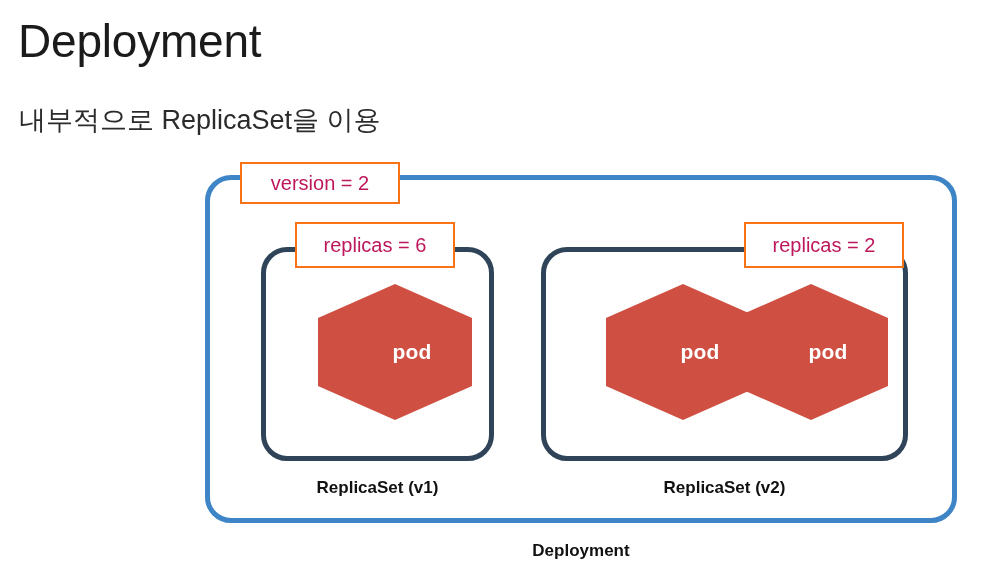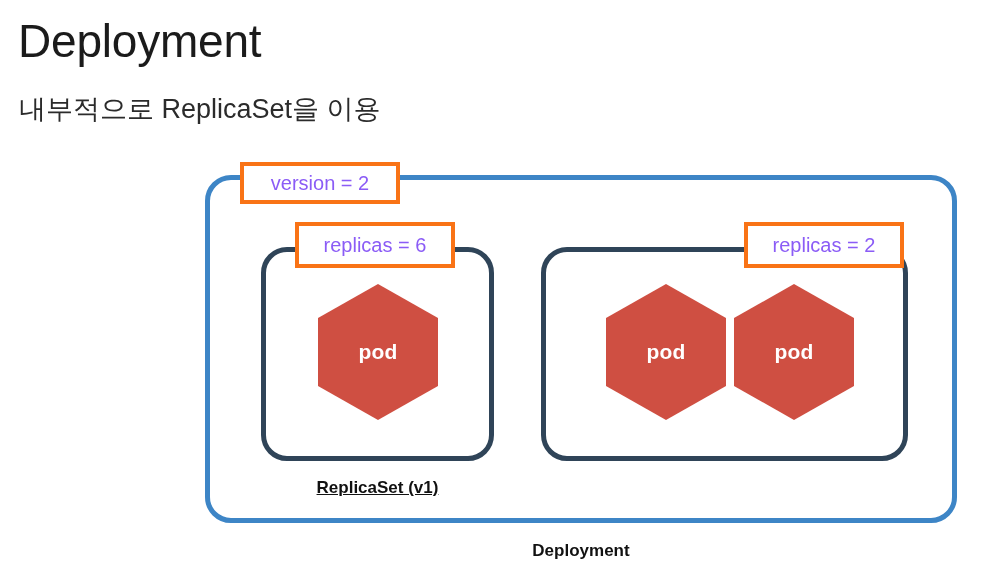--- a/index.html
+++ b/index.html
@@ -29,21 +29,21 @@
     font-size: 46px;
     font-weight: 400;
     letter-spacing: -0.2px;
     color: #1b1b1b;
     line-height: 1.1;
     white-space: nowrap;
   }
   .slide-subtitle {
     position: absolute;
     left: 19px;
-    top: 93px;
+    top: 104px;
     font-size: 27px;
     font-weight: 400;
     color: #2b2b2b;
     line-height: 1.2;
     white-space: nowrap;
   }
 
   
   .deployment-box {
     position: absolute;
@@ -79,61 +79,62 @@
   }
 
   
   .pod-hex {
     position: absolute;
     background: #cf4f42;
     clip-path: polygon(50% 0%, 100% 25%, 100% 75%, 50% 100%, 0% 75%, 0% 25%);
     display: flex;
     align-items: center;
     justify-content: center;
+    padding-left: 34px;
   }
   .pod-hex .pod-label {
     color: #ffffff;
     font-size: 21px;
     font-weight: 700;
     letter-spacing: 0.2px;
     line-height: 1;
     padding-bottom: 2px;
   }
   .pod-a { left: 318px; top: 284px; width: 120px; height: 136px; }
   .pod-b { left: 606px; top: 284px; width: 120px; height: 136px; }
   .pod-c { left: 734px; top: 284px; width: 120px; height: 136px; }
 
   
   .anno-box {
     position: absolute;
-    border: 4px solid #f97316;
+    border: 2px solid #f97316;
     background: #ffffff;
     box-sizing: border-box;
     display: flex;
     align-items: center;
     justify-content: center;
-    color: #8b5cf6;
+    color: #be185d;
     font-size: 20px;
     font-weight: 400;
     white-space: nowrap;
   }
   .anno-version { left: 240px; top: 162px; width: 160px; height: 42px; }
   .anno-replicas-1 { left: 295px; top: 222px; width: 160px; height: 46px; }
   .anno-replicas-2 { left: 712px; top: 222px; width: 160px; height: 46px; margin-left: 32px; }
 
   
   .caption {
     position: absolute;
     font-size: 17px;
     font-weight: 700;
     color: #111111;
     white-space: nowrap;
     text-align: center;
   }
-  .caption-rs-v1 { left: 261px; top: 478px; width: 233px; text-decoration: underline; }
+  .caption-rs-v1 { left: 261px; top: 478px; width: 233px; }
   .caption-rs-v2 { left: 541px; top: 478px; width: 367px; }
   .caption-deployment { left: 205px; top: 541px; width: 752px; }
 </style>
 </head>
 <body>
 
 <div id="slide">
 
   <div class="slide-title">Deployment</div>
 
@@ -158,16 +159,17 @@
   </div>
 
   <div class="anno-box anno-version">version = 2</div>
 
   <div class="anno-box anno-replicas-1">replicas = 6</div>
 
   <div class="anno-box anno-replicas-2">replicas = 2</div>
 
   <div class="caption caption-rs-v1">ReplicaSet (v1)</div>
 
+  <div class="caption caption-rs-v2">ReplicaSet (v2)</div>
 
   <div class="caption caption-deployment">Deployment</div>
 
 </div>
 
 </body></html>

